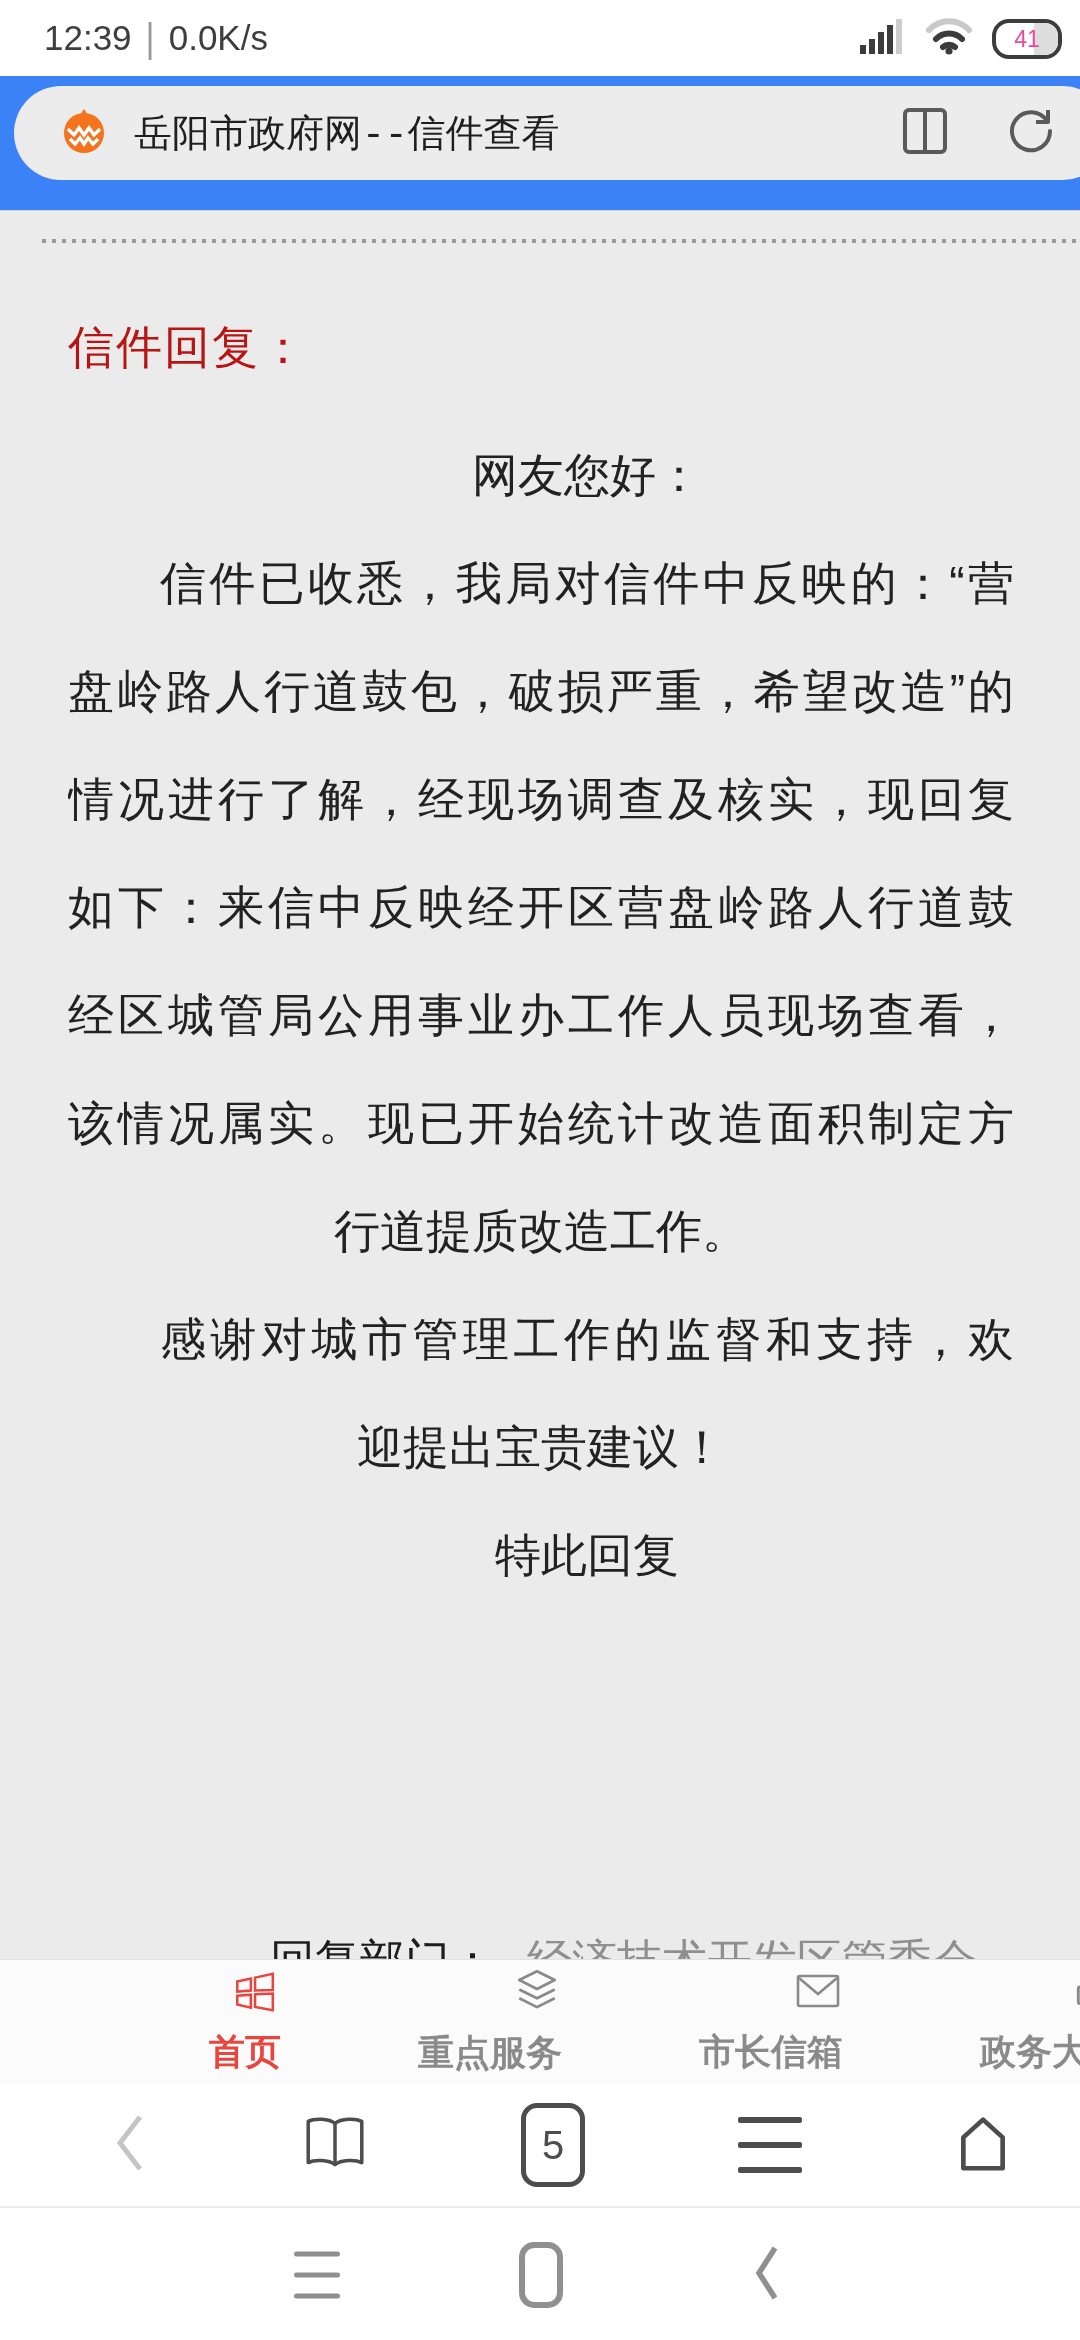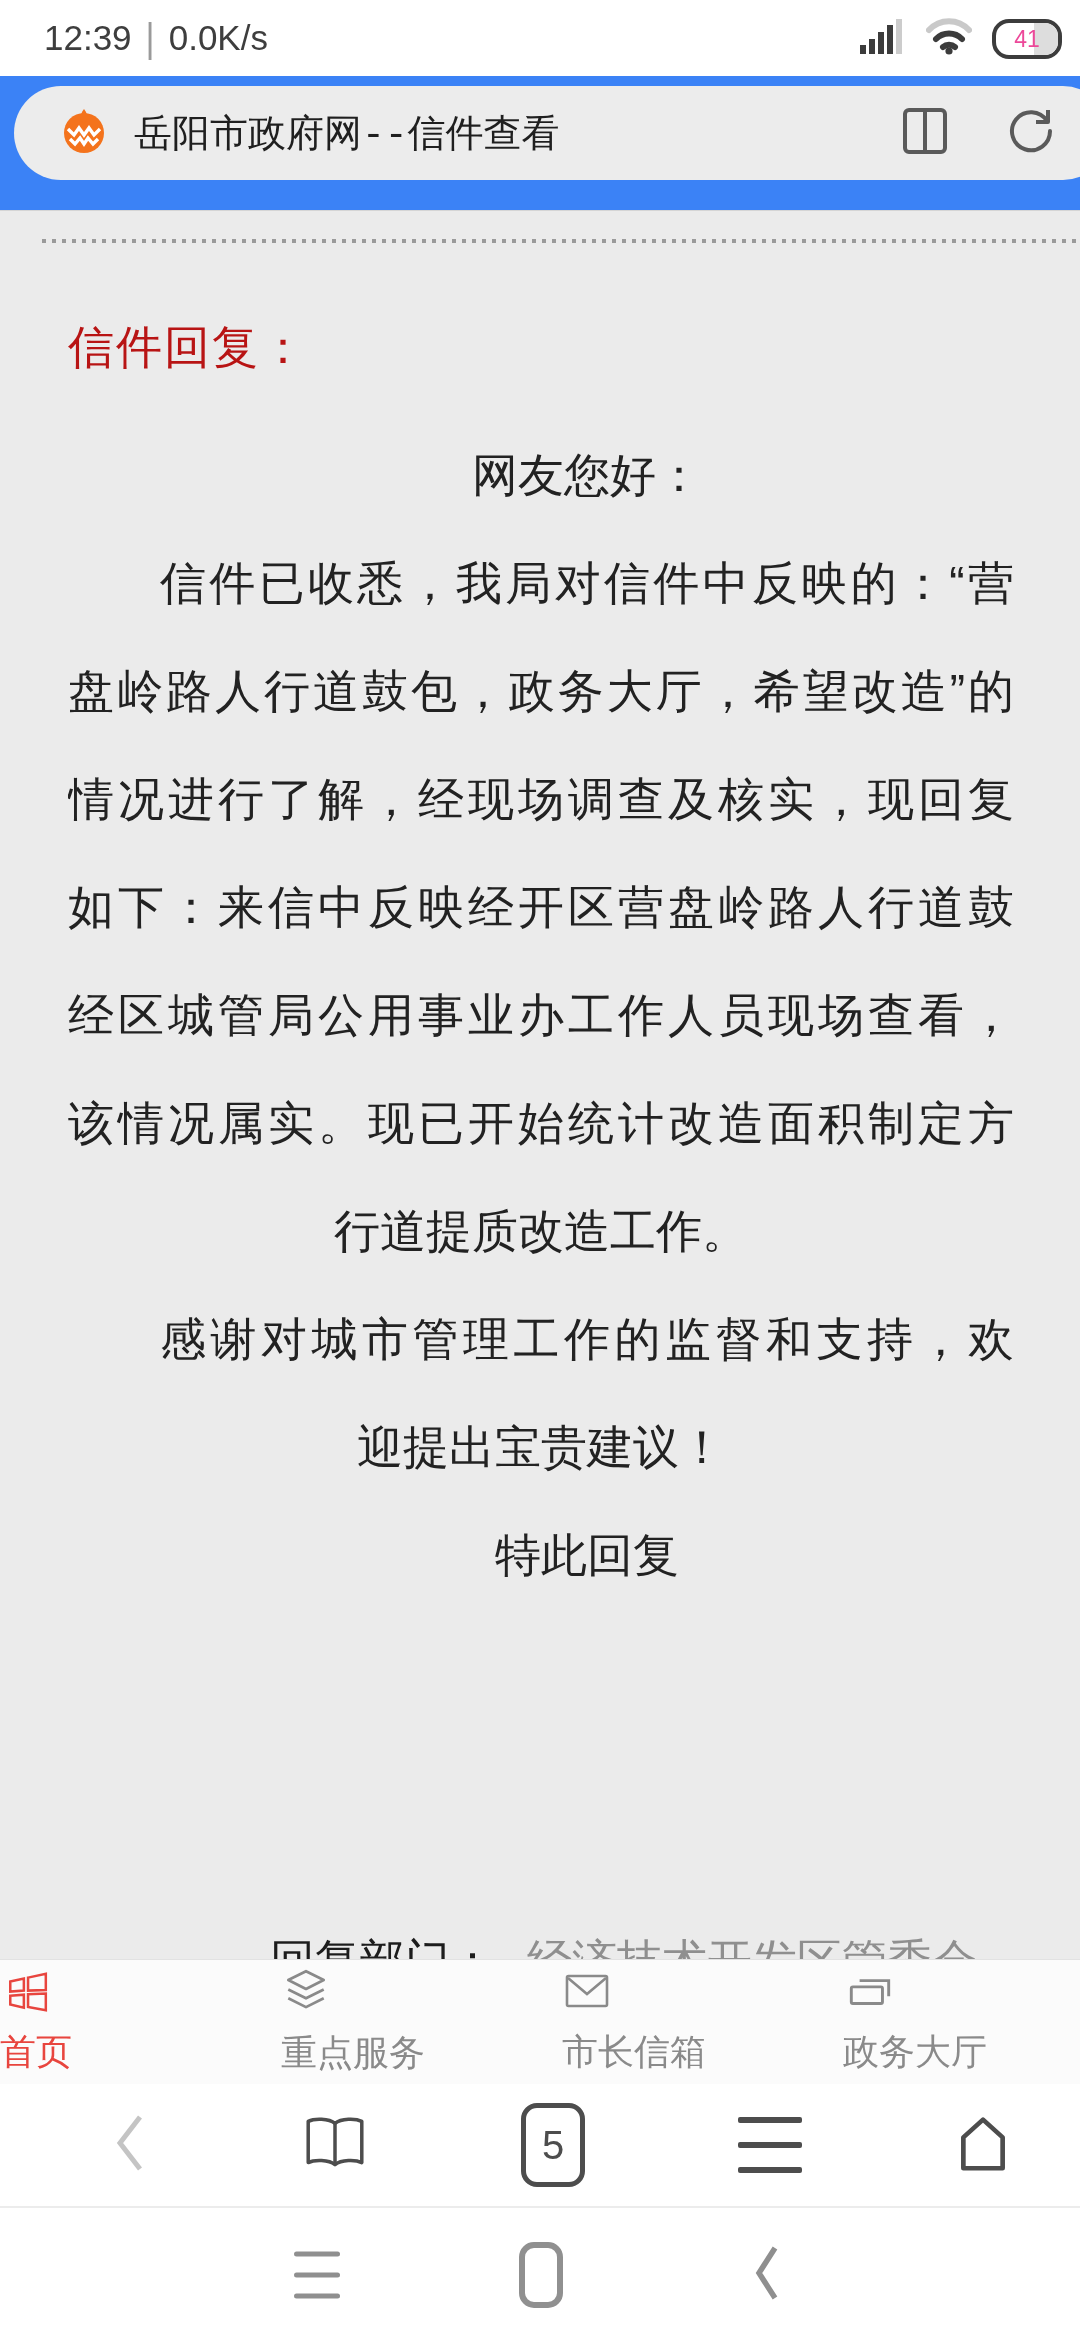--- a/index.html
+++ b/index.html
@@ -34,22 +34,22 @@
   .line{height:108px;line-height:108px;text-align:center;}
   .line.j{text-align:justify;text-align-last:justify;overflow:hidden;}
   .line.ind{text-indent:92px;}
   .fragment{position:absolute;left:270px;top:1720px;font-size:45px;white-space:nowrap;}
   .frag-label{color:#1c1c1c;}
   .frag-value{color:#8f8f8f;margin-left:32px;}
 
   
   .site-nav{position:absolute;top:1959px;left:0;right:0;height:125px;background:#fbfbfb;
             border-top:1px solid #e2e2e2;display:flex;}
-  .nav-item{flex:1;display:flex;flex-direction:column;align-items:flex-start;justify-content:center;
-            gap:14px;color:#8a8a8a;font-size:36px;}
+  .nav-item{flex:1;display:flex;flex-direction:column;align-items:flex-end;justify-content:center;
+            gap:14px;color:#8a8a8a;font-size:36px;font-weight:bold;}
   .nav-item.active{color:#e8453e;}
   .nav-item svg{display:block;}
 
   
   .toolbar{position:absolute;top:2084px;left:0;right:0;height:124px;background:#fff;
            border-bottom:2px solid #ececec;display:flex;align-items:center;
            justify-content:space-between;padding:0 112px;box-sizing:border-box;}
   .tab-box{width:54px;height:74px;border:5px solid #4d4d4d;border-radius:16px;
            display:flex;align-items:center;justify-content:center;font-size:40px;color:#4d4d4d;}
   .hamburger{display:flex;flex-direction:column;gap:19px;}
@@ -126,21 +126,21 @@
       </span>
     </div>
   </div>
 
   <div class="content">
     <div class="dotted"></div>
     <div class="heading">信件回复：</div>
     <div class="body">
         <div class="line ind">网友您好：</div>
         <div class="line j ind">信件已收悉，我局对信件中反映的：“营</div>
-        <div class="line j">盘岭路人行道鼓包，政务大厅，希望改造”的</div>
+        <div class="line j">盘岭路人行道鼓包，破损严重，希望改造”的</div>
         <div class="line j">情况进行了解，经现场调查及核实，现回复</div>
         <div class="line j">如下：来信中反映经开区营盘岭路人行道鼓</div>
         <div class="line j">经区城管局公用事业办工作人员现场查看，</div>
         <div class="line j">该情况属实。现已开始统计改造面积制定方</div>
         <div class="line">行道提质改造工作。</div>
         <div class="line j ind">感谢对城市管理工作的监督和支持，欢</div>
         <div class="line">迎提出宝贵建议！</div>
         <div class="line ind">特此回复</div>
       </div>
     <div class="fragment">

